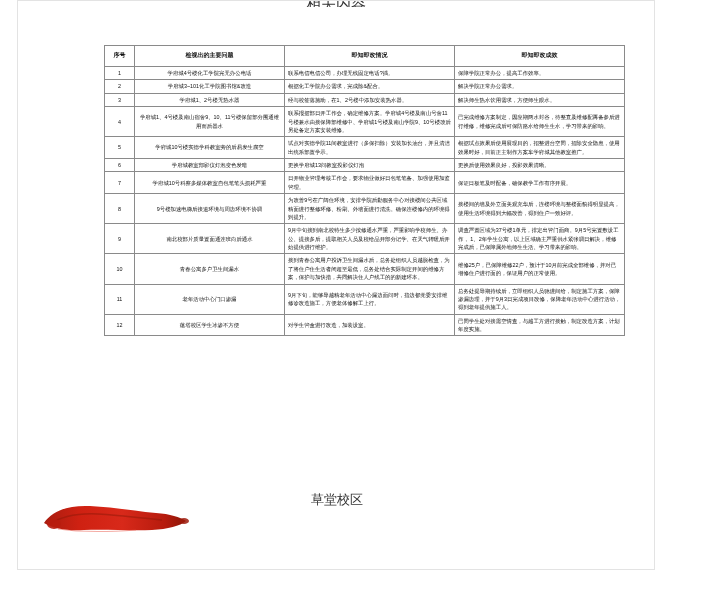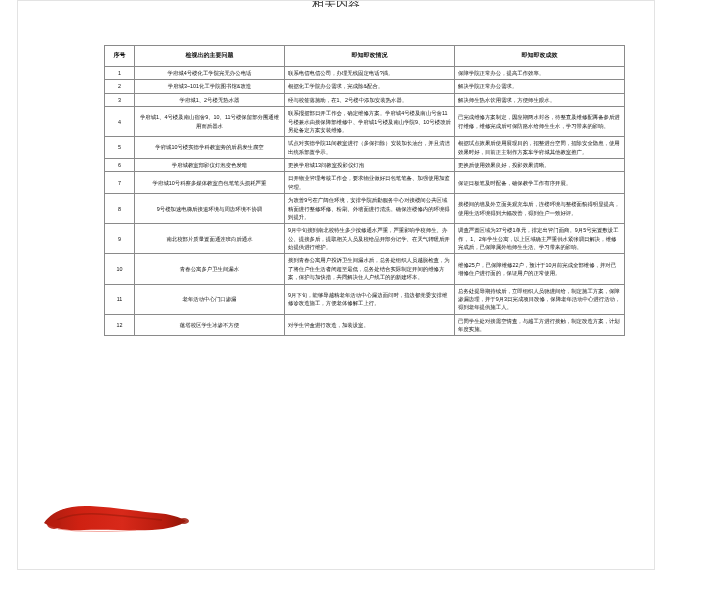--- a/index.html
+++ b/index.html
@@ -33,21 +33,21 @@
   .top-clip {
     position: absolute;
     left: 0;
     top: 0;
     width: 100%;
     height: 6px;
     background: #ffffff;
     overflow: hidden;
   }
   .top-clip-text {
-    font-size: 12px;
+    font-size: 15px;
     color: #333;
     text-align: center;
     line-height: 6px;
     font-family: Liberation Serif, serif;
   }
   .doc-title {
     position: absolute;
     left: 0;
     top: 14px;
     width: 638px;
@@ -207,20 +207,21 @@
         </tr>
         <tr>
           <td class="idx">12</td>
           <td class="prob">蕴塔校区学生冰渗不方便</td>
           <td class="act">对学生管金进行改造，加装设室。</td>
           <td class="res">已同学生处对接需空情查，与越工方进行接触，制定改造方案，计划年度实施。</td>
         </tr>
       </tbody>
     </table>
 
+    <div class="campus-label">草堂校区</div>
 
     <div class="stamp">
       <svg width="155" height="40" viewBox="0 0 155 40" xmlns="http://www.w3.org/2000/svg">
         <defs>
           <linearGradient id="inkgrad" x1="0" y1="0" x2="1" y2="0">
             <stop offset="0%" stop-color="#a81d10"></stop>
             <stop offset="25%" stop-color="#cf2112"></stop>
             <stop offset="55%" stop-color="#d8291a"></stop>
             <stop offset="85%" stop-color="#b61b0d"></stop>
             <stop offset="100%" stop-color="#8c1708"></stop>

